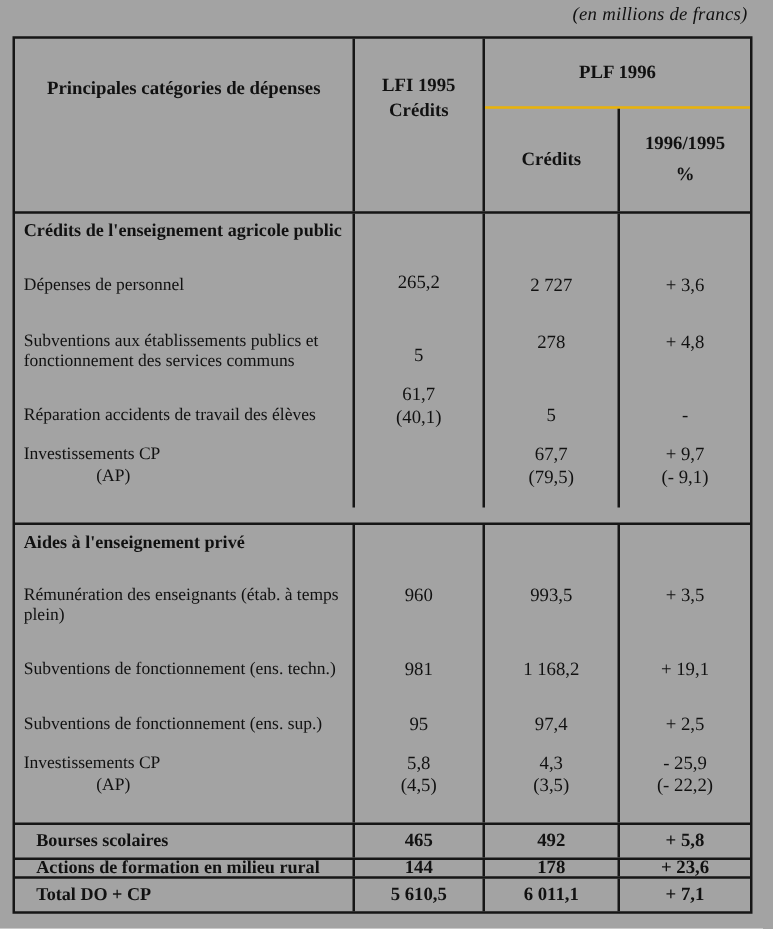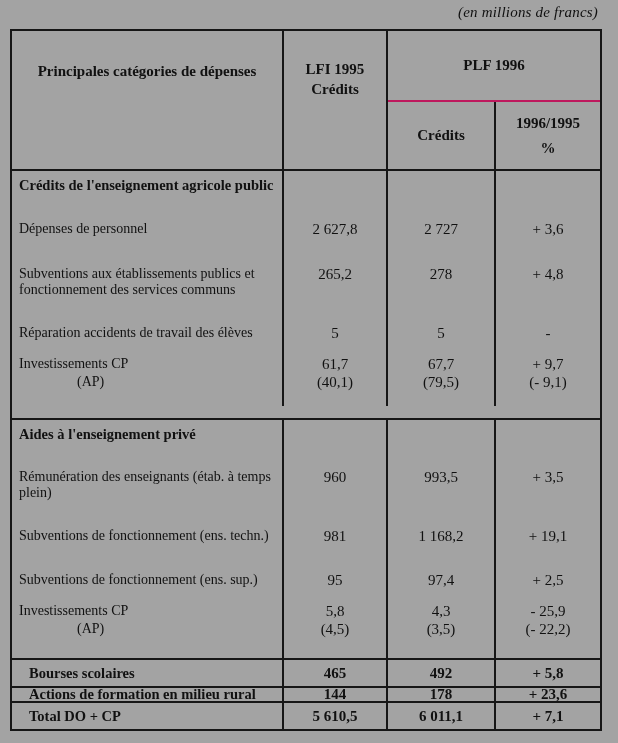--- a/index.html
+++ b/index.html
@@ -56,22 +56,22 @@
   .hdr-lfi {
     display: flex;
     flex-direction: column;
     align-items: center;
     padding-top: 28px;
     line-height: 20px;
     text-align: center;
   }
   .plf-group { width: 212px; display: flex; flex-direction: column; }
   .plf-title {
-    height: 71px;
-    border-bottom: 2px solid #be185d;
+    height: 56px;
+    border-bottom: 2px solid #eab308;
     display: flex;
     align-items: center;
     justify-content: center;
   }
   .plf-sub { flex: 1; display: flex; }
   .plf-sub .cell {
     display: flex;
     flex-direction: column;
     align-items: center;
     justify-content: center;
@@ -177,23 +177,20 @@
         <div class="sub r3">
             <span>Réparation accidents de travail des élèves</span>
           </div>
         <div class="sub r4 twoline">
           <span>Investissements CP</span>
           <span class="indent">(AP)</span>
         </div>
       </div>
       <div class="col num-col col-lfi vline">
         <div class="sub r0"></div>
-        <div class="sub r1">
-            <span>2 627,8</span>
-          </div>
         <div class="sub r2 firstline">
             <span>265,2</span>
           </div>
         <div class="sub r3">
             <span>5</span>
           </div>
         <div class="sub r4 twoline">
           <span>61,7</span>
           <span>(40,1)</span>
         </div>

